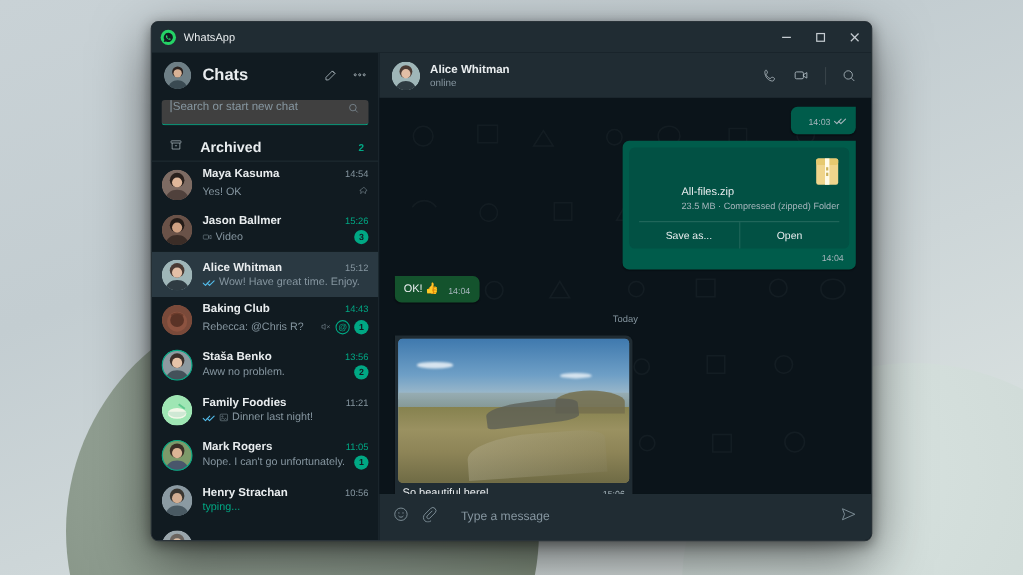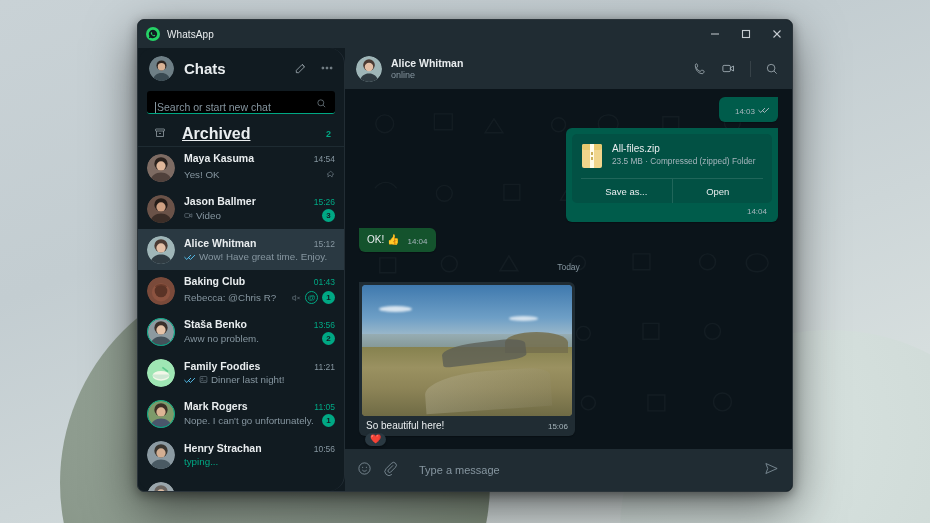--- a/index.html
+++ b/index.html
@@ -50,50 +50,50 @@
     width: 31px; height: 28px; display: flex; align-items: center; justify-content: center;
     color: #c5ccd1;
   }
   .winbtn svg { width: 10px; height: 10px; stroke: #c5ccd1; stroke-width: 1.1; fill: none; }
 
   #body { flex: 1; display: flex; min-height: 0; }
 
   
   #sidebar {
     width: 207px; background: #111b21; display: flex; flex-direction: column;
-    border-right: 1px solid #222d34; flex: 0 0 207px; min-height: 0; border-radius: 16px;
+    border-right: 1px solid #222d34; flex: 0 0 207px; min-height: 0;
   }
   #panel-header {
     height: 40px; display: flex; align-items: center; padding: 0 10px 0 11px; flex: 0 0 40px;
   }
   .avatar { border-radius: 50%; overflow: hidden; flex: 0 0 auto; position: relative; }
   .av-me { width: 25px; height: 25px; }
   #chats-title { font-size: 15px; font-weight: bold; color: #e9edef; margin-left: 10px; }
   #panel-actions { margin-left: auto; display: flex; gap: 12px; align-items: center; }
   .hicon { color: #aebac1; display: flex; align-items: center; }
   .hicon svg { stroke: #aebac1; fill: none; stroke-width: 1.3; }
 
   
   #search-wrap { padding: 3px 9px 7px 9px; }
   #search-box {
-    position: relative; height: 23px; background: #000000; border-radius: 3px;
-    display: flex; align-items: flex-end; padding: 0 8px;
+    position: relative; height: 23px; background: #404040; border-radius: 3px;
+    display: flex; align-items: flex-start; padding: 0 8px;
     border-bottom: 1.5px solid #00a884;
   }
   #search-caret { width: 1px; height: 11px; background: #8696a0; margin-right: 1px; }
   #search-input-text { font-size: 10.5px; color: #8696a0; flex: 1; }
   #search-icon svg { width: 11px; height: 11px; stroke: #8696a0; fill: none; stroke-width: 1.4; }
 
   
   #archived-row {
     height: 26px; display: flex; align-items: center; padding: 0 13px 0 16px;
     border-bottom: 1px solid #1e2b32;
   }
   #archived-icon svg { width: 12px; height: 12px; stroke: #aebac1; fill: none; stroke-width: 1.3; }
-  #archived-label { font-size: 16px; font-weight: bold; color: #e9edef; margin-left: 16px; text-decoration: underline; }
+  #archived-label { font-size: 13px; font-weight: bold; color: #e9edef; margin-left: 16px; }
   #archived-count { margin-left: auto; font-size: 9px; color: #00a884; font-weight: bold; }
 
   
   #chatlist { flex: 1; overflow: hidden; }
   .chat-row {
     height: 41px; display: flex; align-items: center; padding: 0 9px 0 9px; position: relative;
   }
   .chat-row.selected { background: #2a3942; }
   .av-chat { width: 28px; height: 28px; flex: 0 0 28px; }
   .chat-main { flex: 1; margin-left: 9px; min-width: 0; }
@@ -162,21 +162,21 @@
   .bubble.out { background: #005c4b; border-top-right-radius: 0; }
   .bubble.in { background: #14532d; border-top-left-radius: 0; }
   .meta { display: inline-flex; align-items: center; gap: 3px; float: right;
           margin: 4px 0 0 8px; font-size: 8px; color: #a7b6bd; }
   .meta .tick svg { width: 12px; height: 8px; }
 
   
   .filebubble { background: #005c4b; border-radius: 6px; border-top-right-radius: 0;
                 padding: 6px; width: 212px; box-shadow: 0 1px 1px rgba(0,0,0,.25); }
   .filecard { background: #025144; border-radius: 5px; padding: 9px 9px 0 9px; }
-  .file-top { display: flex; align-items: flex-start; }
+  .file-top { display: flex; align-items: flex-end; flex-direction: column; }
   .zip-icon { width: 22px; height: 26px; flex: 0 0 22px; }
   .file-info { margin-left: 9px; min-width: 0; }
   .file-name { font-size: 10px; color: #e9edef; white-space: nowrap; }
   .file-sub { font-size: 8.3px; color: #a7b6bd; margin-top: 2px; white-space: nowrap; }
   .file-btns { display: flex; margin-top: 9px; border-top: 1px solid rgba(255,255,255,.12); }
   .file-btn {
     flex: 1; text-align: center; font-size: 9.5px; color: #e9edef; padding: 7px 0 6px 0;
   }
   .file-btn + .file-btn { border-left: 1px solid rgba(255,255,255,.12); }
   .file-meta { display: flex; justify-content: flex-end; align-items: center; gap: 3px;
@@ -451,21 +451,21 @@
     <circle cx="20" cy="22" r="13" fill="#8c5340"></circle>
                     <circle cx="20" cy="20" r="9" fill="#5a3326"></circle>
     <path d="M12 14c4-4 12-4 16 0" stroke="#6b3c2c" stroke-width="2" fill="none"></path>
                   </g>
                 </svg>
               </div>
 
     <div class="chat-main">
       <div class="chat-line1">
         <span class="chat-name">Baking Club</span>
-        <span class="chat-time unreadt">01:43</span>
+        <span class="chat-time unreadt">14:43</span>
       </div>
       <div class="chat-line2">
 
         <span class="chat-msg">Rebecca: @Chris R?</span>
         <span class="chat-meta">
                     <span class="mute">
     <svg viewBox="0 0 24 24">
                         <path d="M4 9h3l4-3v12l-4-3H4z"></path>
                         <line x1="15" y1="9" x2="21" y2="15"></line>
                         <line x1="21" y1="9" x2="15" y2="15"></line>

